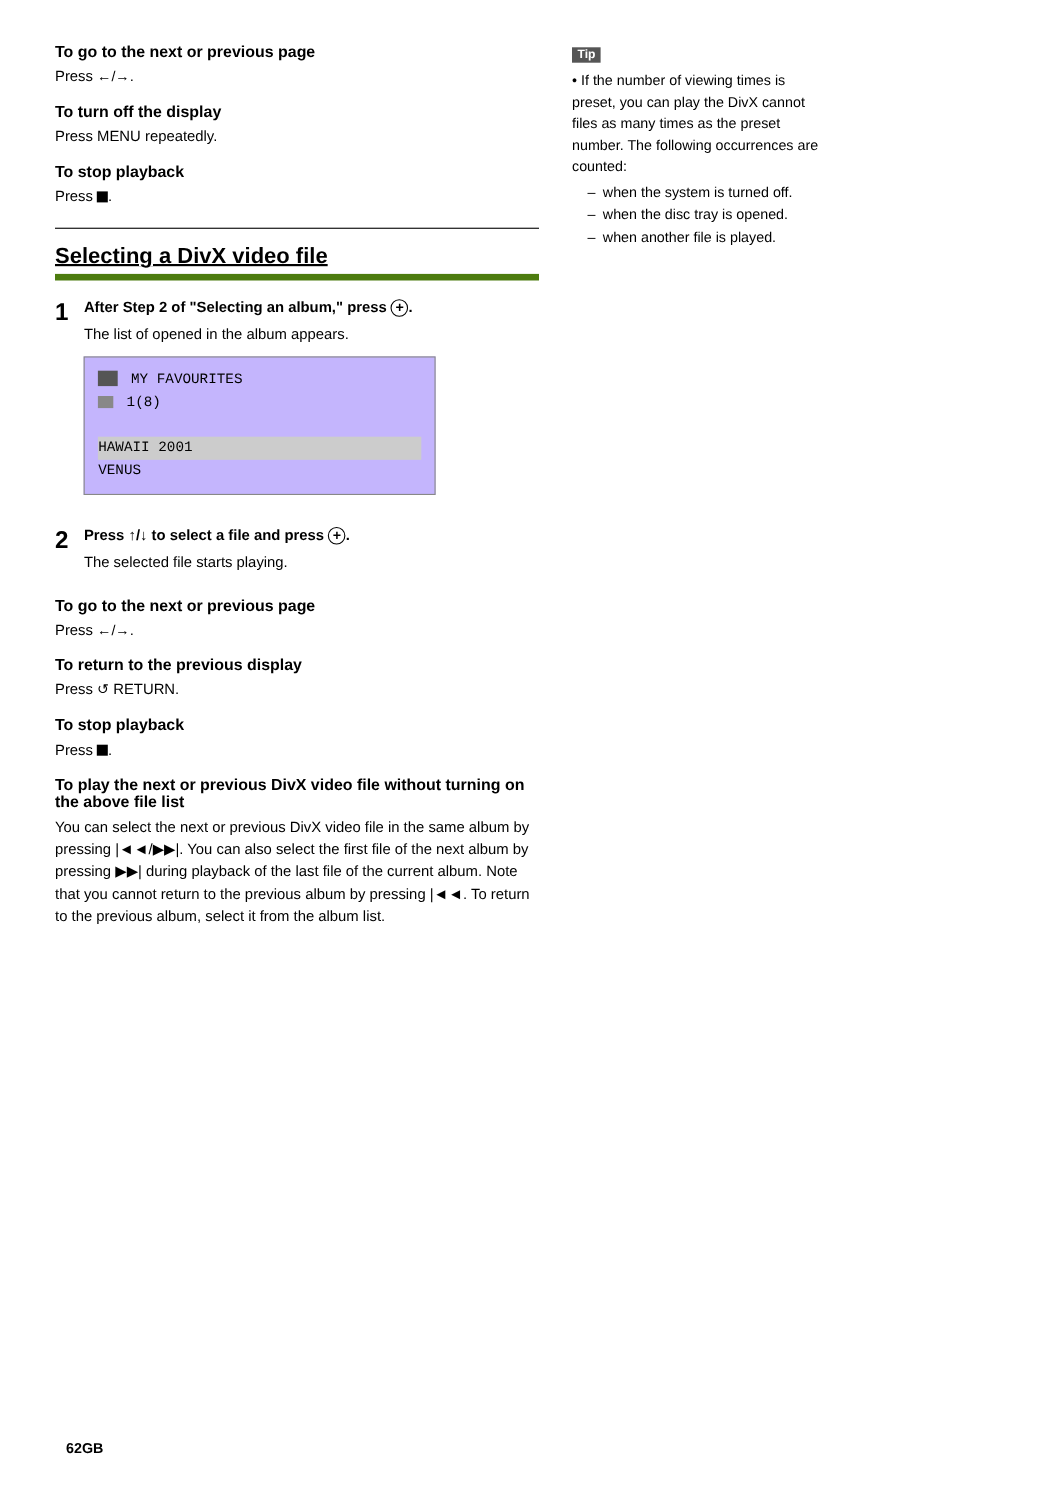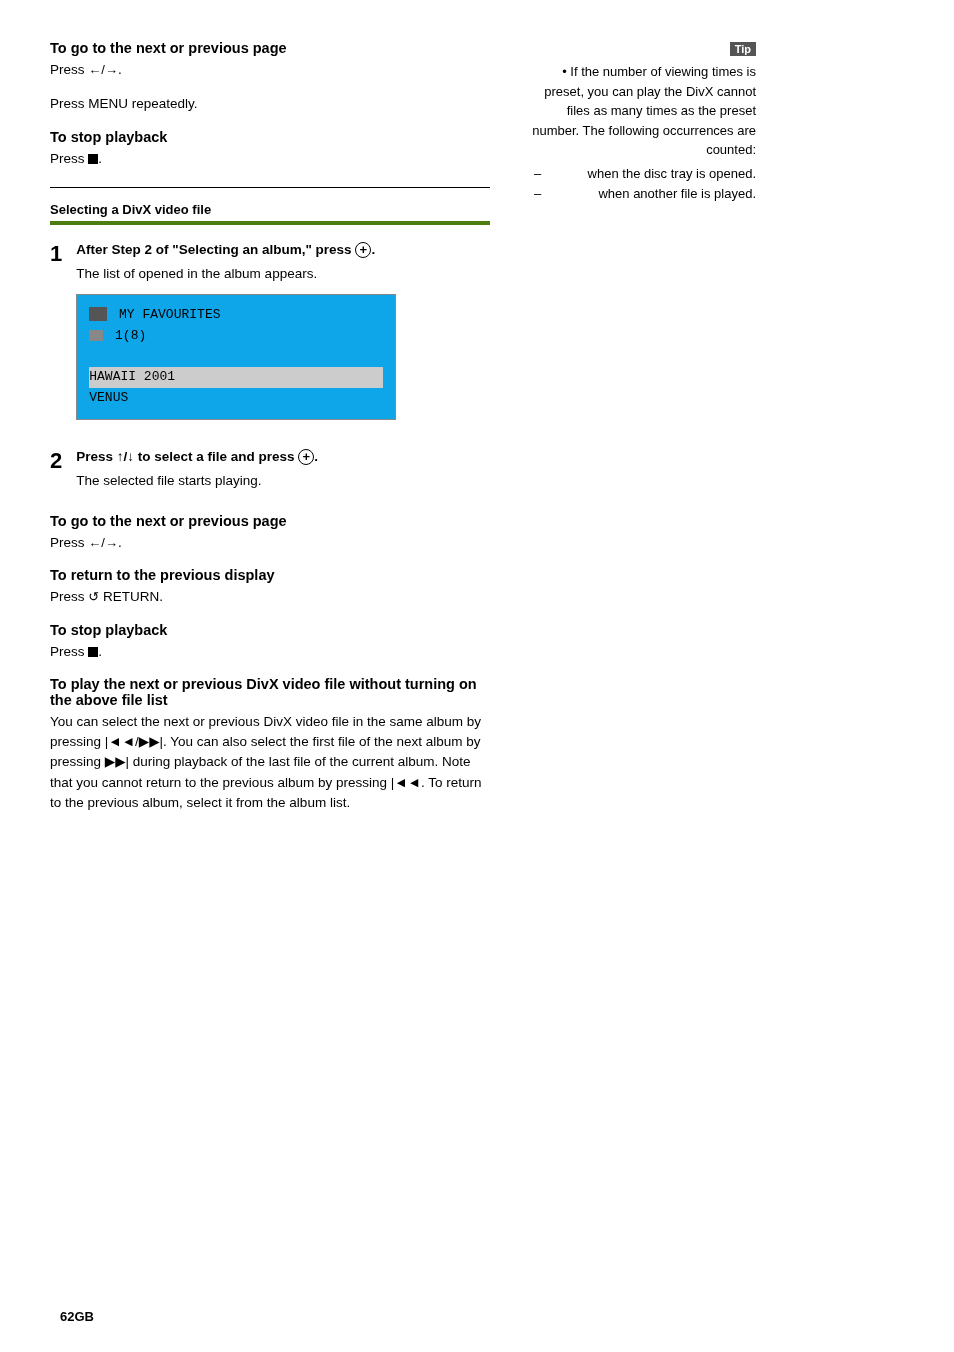--- a/index.html
+++ b/index.html
@@ -29,43 +29,43 @@
       gap: 30px;
       flex: 1;
     }
     .left-col {
       flex: 0 0 440px;
       width: 440px;
     }
     .right-col {
       flex: 1;
       padding-top: 0;
-      text-align: right;
     }
     .section-heading {
       font-weight: bold;
       font-size: 14.5px;
       margin-bottom: 4px;
     }
     .body-text {
       font-size: 13.5px;
       margin-bottom: 14px;
       line-height: 1.5;
     }
     .divider {
       border: none;
       border-top: 1px solid #000;
       margin: 18px 0 14px 0;
     }
     .main-heading {
       font-weight: bold;
-      font-size: 13px;
-      border-bottom: 4px solid #4d7c0f;
+      font-size: 20px;
+      border-bottom: 6px solid #4d7c0f;
       padding-bottom: 4px;
       margin-bottom: 16px;
+      text-decoration: underline;
     }
     .step-row {
       display: flex;
       flex-direction: row;
       align-items: flex-start;
       margin-bottom: 12px;
     }
     .step-number {
       font-weight: bold;
       font-size: 22px;
@@ -86,21 +86,21 @@
       font-size: 13.5px;
       line-height: 1.5;
       margin-bottom: 10px;
     }
     .display-box {
       border: 1px solid #888;
       padding: 10px 12px;
       margin: 10px 0 16px 0;
       font-family: 'Courier New', monospace;
       font-size: 13px;
-      background: #0ea5e9;
+      background: #c4b5fd;
       width: 320px;
       line-height: 1.6;
     }
     .display-box .highlight-row {
       background: #cccccc;
       display: block;
     }
     .display-box .normal-row {
       display: block;
     }
@@ -192,20 +192,21 @@
   <div class="two-column">
 
     <div class="left-col">
 
       <div>
         <div class="section-heading">To go to the next or previous page</div>
         <div class="body-text">Press <span class="arrow-symbol">←/→</span>.</div>
       </div>
 
       <div>
+        <div class="section-heading">To turn off the display</div>
         <div class="body-text">Press MENU repeatedly.</div>
       </div>
 
       <div>
         <div class="section-heading">To stop playback</div>
         <div class="body-text">Press <span class="stop-symbol"></span>.</div>
       </div>
 
       <hr class="divider">
 
@@ -268,20 +269,21 @@
 
     </div>
 
     <div class="right-col">
       <div class="tip-box">
         <div>
           <span class="tip-label">Tip</span>
         </div>
         <div class="tip-text">• If the number of viewing times is preset, you can play the DivX cannot files as many times as the preset number. The following occurrences are counted:</div>
         <ul class="tip-indent">
+          <li>when the system is turned off.</li>
           <li>when the disc tray is opened.</li>
           <li>when another file is played.</li>
         </ul>
       </div>
     </div>
 
   </div>
 
   <div class="page-num">62GB</div>
 </div>

